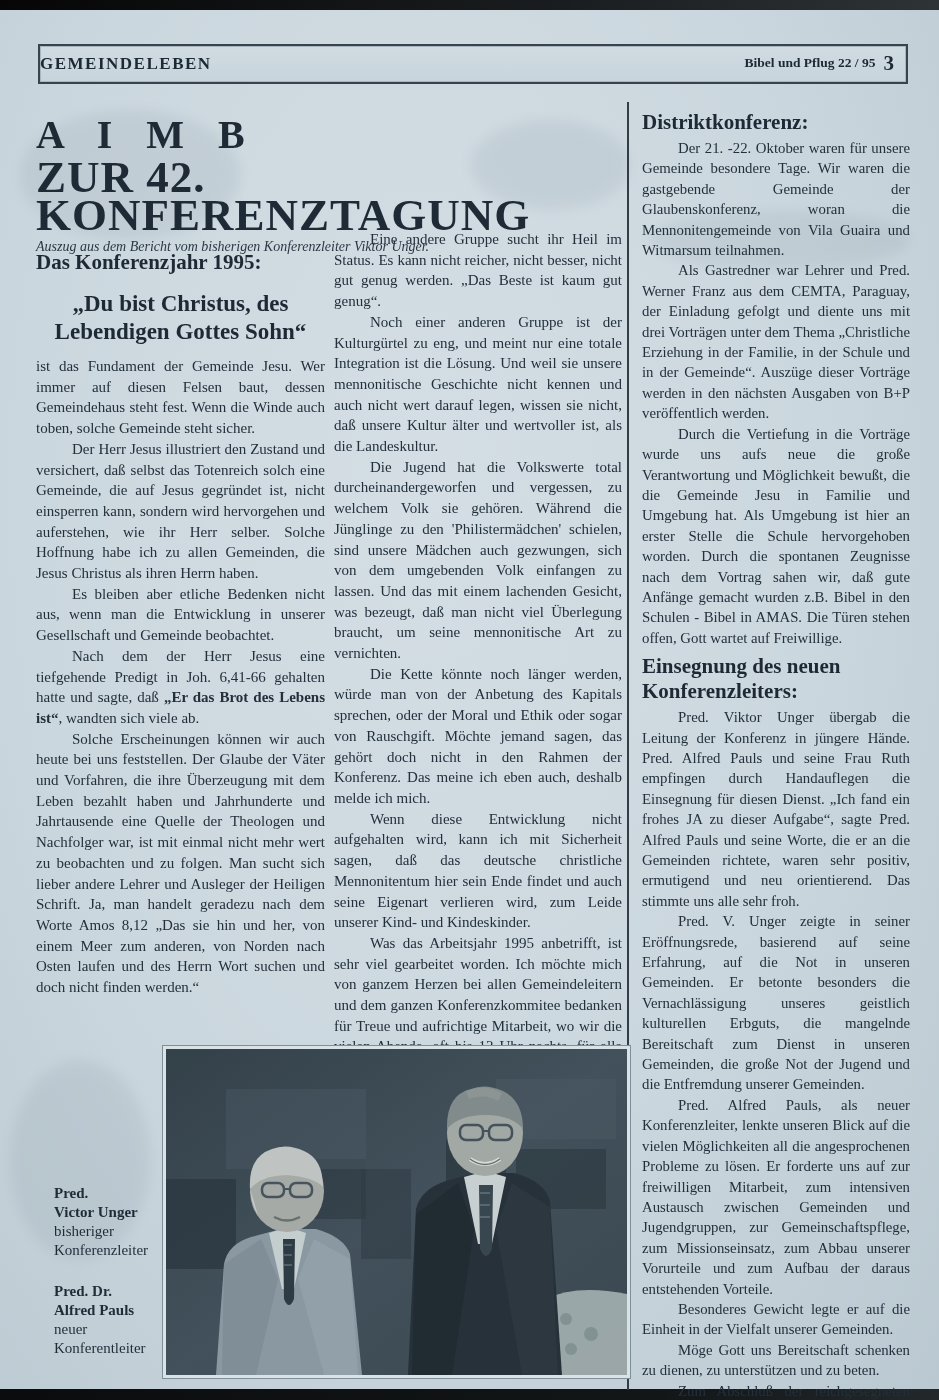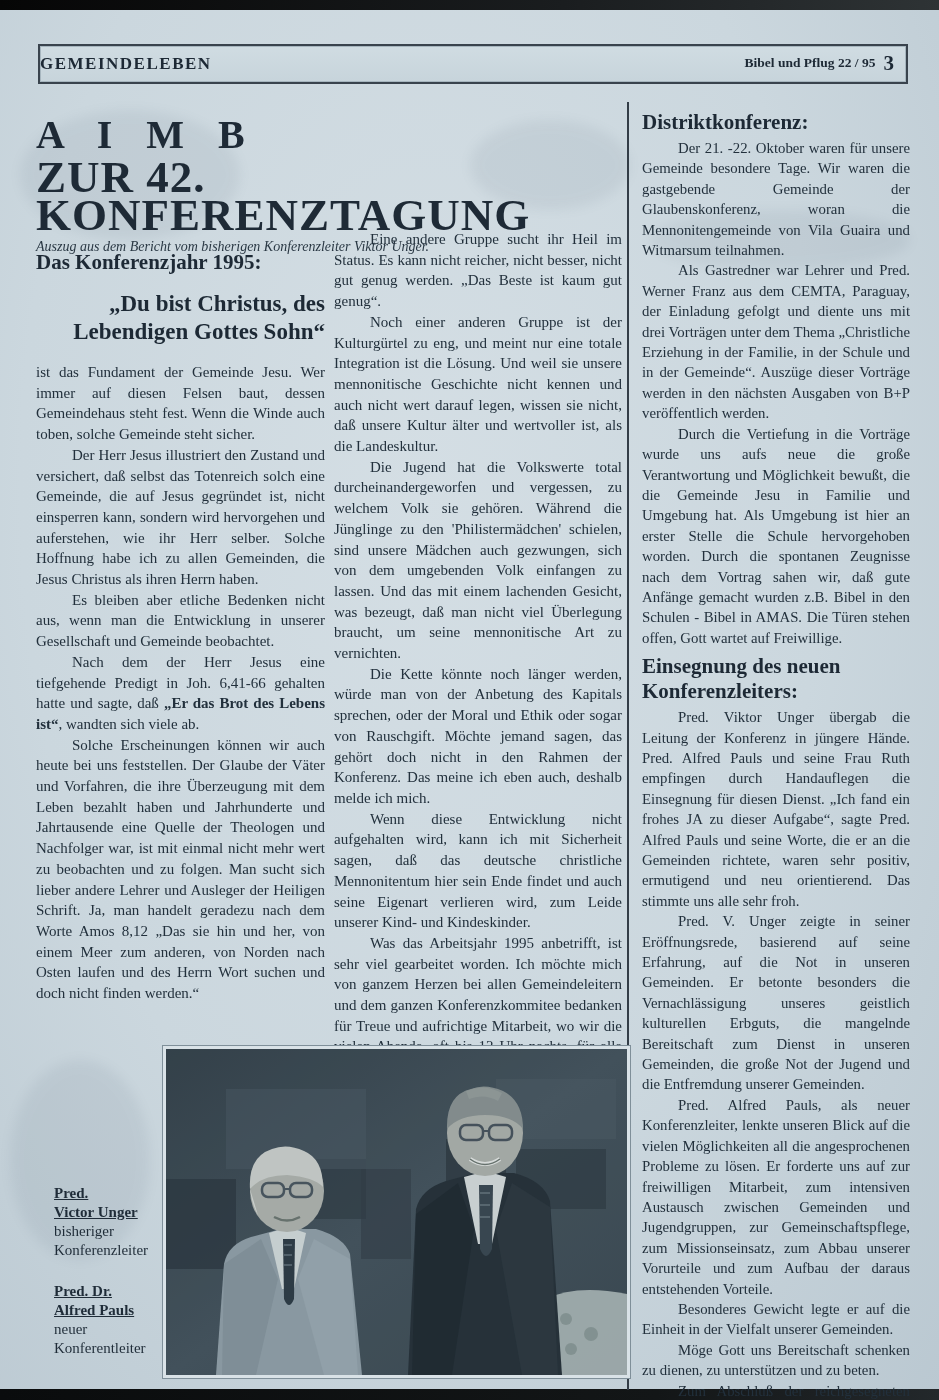--- a/index.html
+++ b/index.html
@@ -38,33 +38,33 @@
   .col{position:absolute;font-size:15px;line-height:20.7px;text-align:justify;}
   .col-left{left:36px;top:234px;width:289px;}
   .col-mid{left:334px;top:229px;width:288px;}
   .col-right{left:642px;top:104px;width:268px;font-size:14.8px;line-height:20.4px;}
   .divider{position:absolute;left:627px;top:102px;width:2px;height:1288px;background:#333d47;}
 
   .col p.col-p{margin:0;}
   .col p.ind{text-indent:36px;}
   .col .col-h{font-weight:bold;font-size:21px;line-height:24px;margin:16px 0 2px 0;text-align:left;color:#1d2935;}
   .col-right .col-h{font-size:21px;line-height:25px;margin:6px 0 3px 0;}
-  .col .col-quote{font-weight:bold;font-size:23px;line-height:28px;text-align:right;margin:16px 0 16px 0;color:#1d2935;}
+  .col .col-quote{font-weight:bold;font-size:23px;line-height:28px;text-align:center;margin:16px 0 10px 0;color:#1d2935;}
   .b{font-weight:bold;}
 
   .photo-frame{
     position:absolute;left:163px;top:1046px;width:467px;height:332px;
     border:3px solid #d9e2e7;box-sizing:border-box;background:#3c4951;
     box-shadow:0 0 0 1px #7f8f99;
   }
   .photo-frame svg{display:block;width:100%;height:100%;}
 
   .caption{position:absolute;left:54px;top:1184px;width:118px;font-size:15px;line-height:19px;color:#1f2c38;}
   .caption .cap-group{margin-bottom:22px;}
-  .caption .cap-bold{font-weight:bold;text-decoration:underline;}
+  .caption .cap-bold{font-weight:bold;}
 </style>
 </head>
 <body>
 
 <div class="page">
 
   <div class="scan-bar-top"></div>
   <div class="scan-bar-bottom"></div>
 
   <div class="smudge" style="left:20px;top:110px;width:220px;height:130px;"></div>

